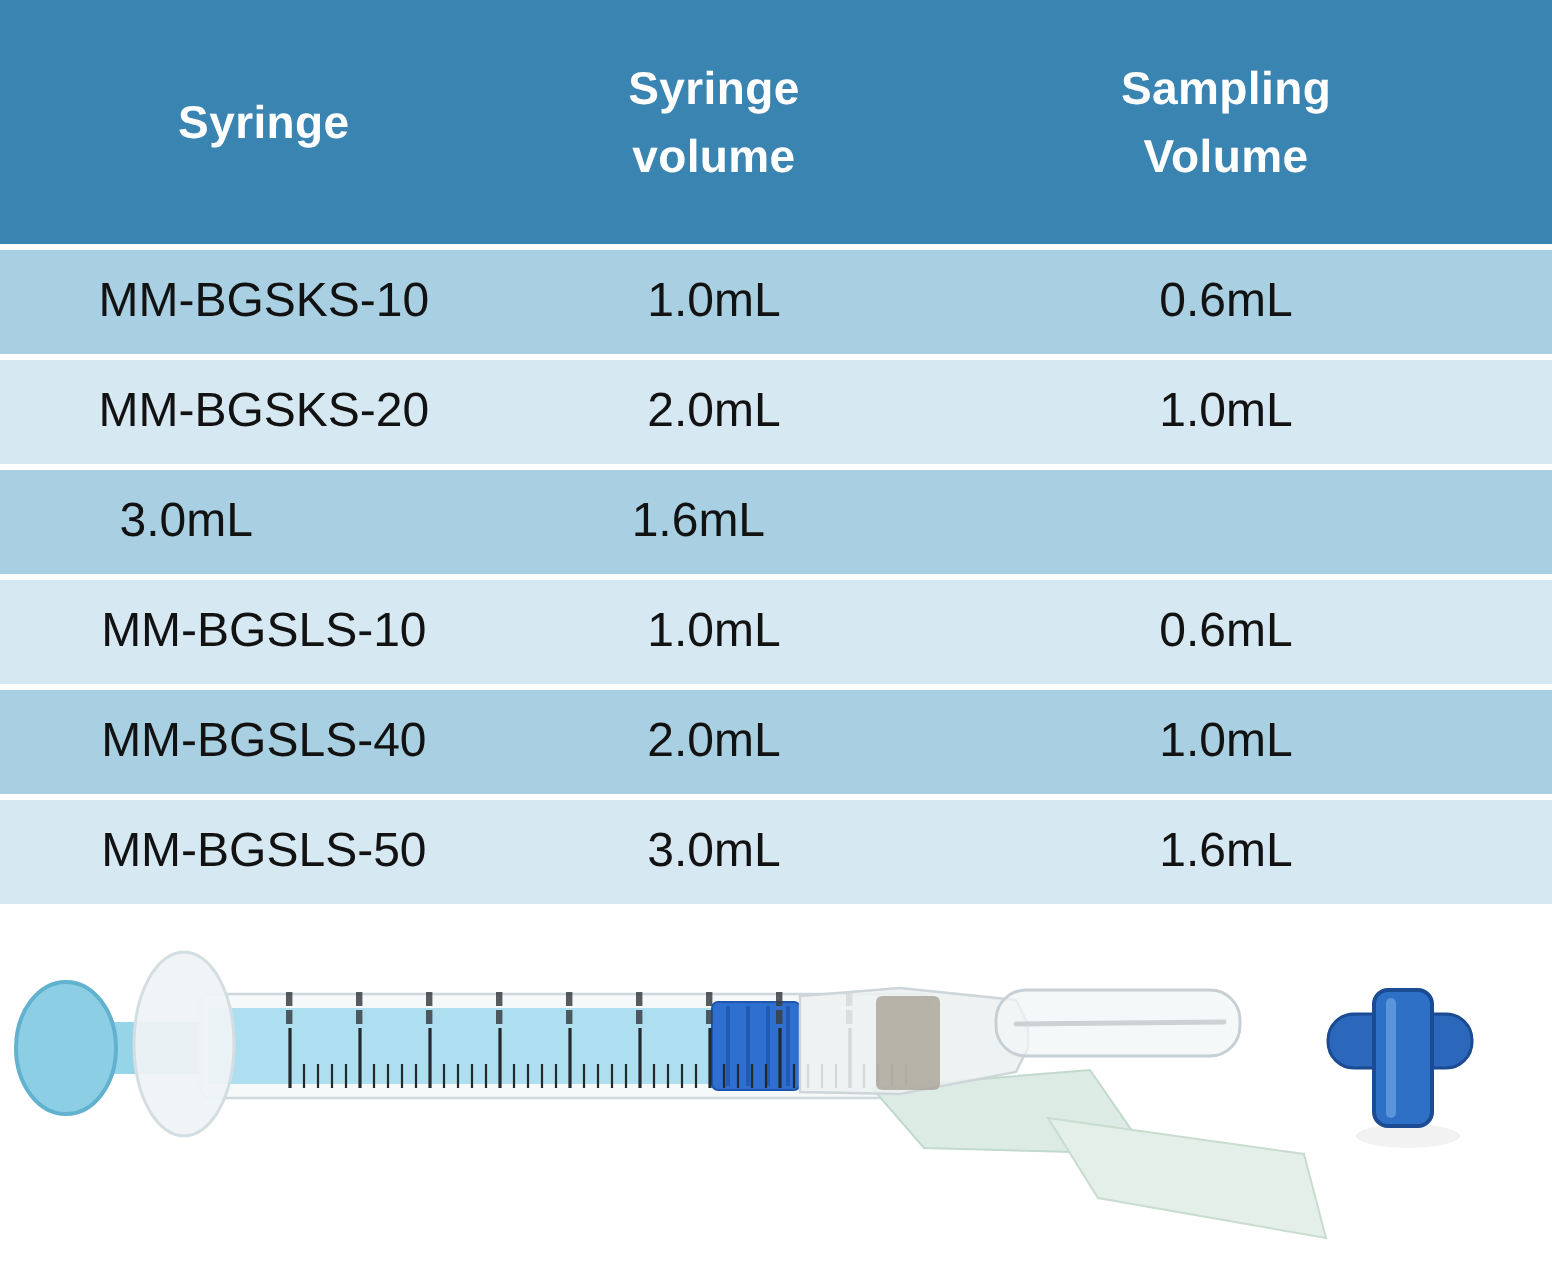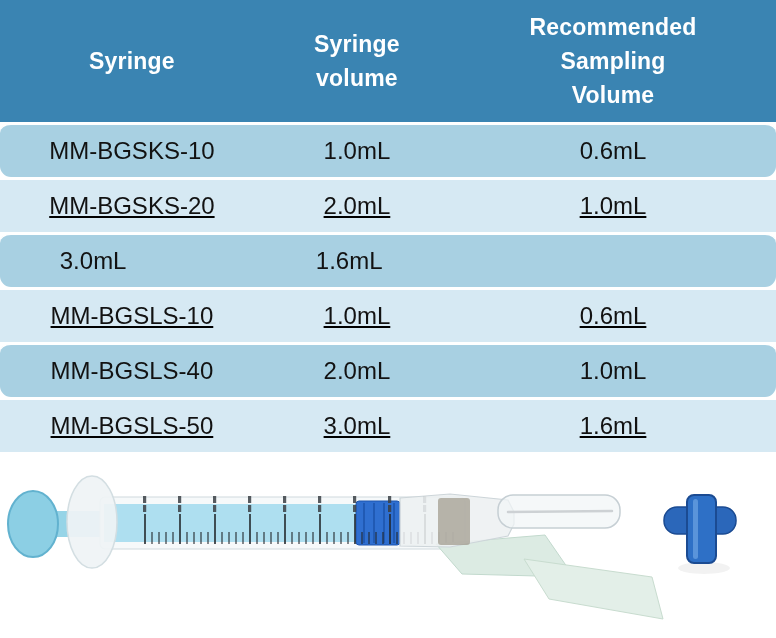--- a/index.html
+++ b/index.html
@@ -18,22 +18,22 @@
     color:var(--header-text,#ffffff);
   }
   .th {
     display:flex; flex-direction:column; justify-content:center; align-items:center;
     font-weight:bold; font-size:23px; line-height:34px; text-align:center;
     letter-spacing:0.2px;
   }
   .th span { display:block; }
 
   .tr { height:55px; border-top:3px solid var(--separator,#ffffff); }
-  .tr.dark  { background:var(--row-dark,#a8d0e2);border-radius:11px; }
-  .tr.light { background:var(--row-light,#d6e9f3);text-decoration:underline; }
+  .tr.dark  { background:var(--row-dark,#a8d0e2); }
+  .tr.light { background:var(--row-light,#d6e9f3); }
   .td {
     display:flex; align-items:center; justify-content:center;
     font-size:24px; color:var(--cell-text,#121212); text-align:center;
   }
 
   
   .figure { position:relative; width:776px; height:186px; background:#ffffff; }
   .figure svg { position:absolute; left:0; top:0; }
 
   .plunger-disc  { fill:var(--plunger-blue,#8ccfe4); stroke:#62b2cf; stroke-width:2; }
@@ -64,21 +64,20 @@
   <div class="table">
     <div class="row thead">
       <div class="th col1">
         <span>Syringe</span>
       </div>
       <div class="th col2">
         <span>Syringe</span>
         <span>volume</span>
       </div>
       <div class="th col3">
-        <span>Recommended</span>
         <span>Sampling</span>
         <span>Volume</span>
       </div>
     </div>
 
     <div class="row tr dark">
       <div class="td col1">MM-BGSKS-10</div>
       <div class="td col2">1.0mL</div>
       <div class="td col3">0.6mL</div>
     </div>

